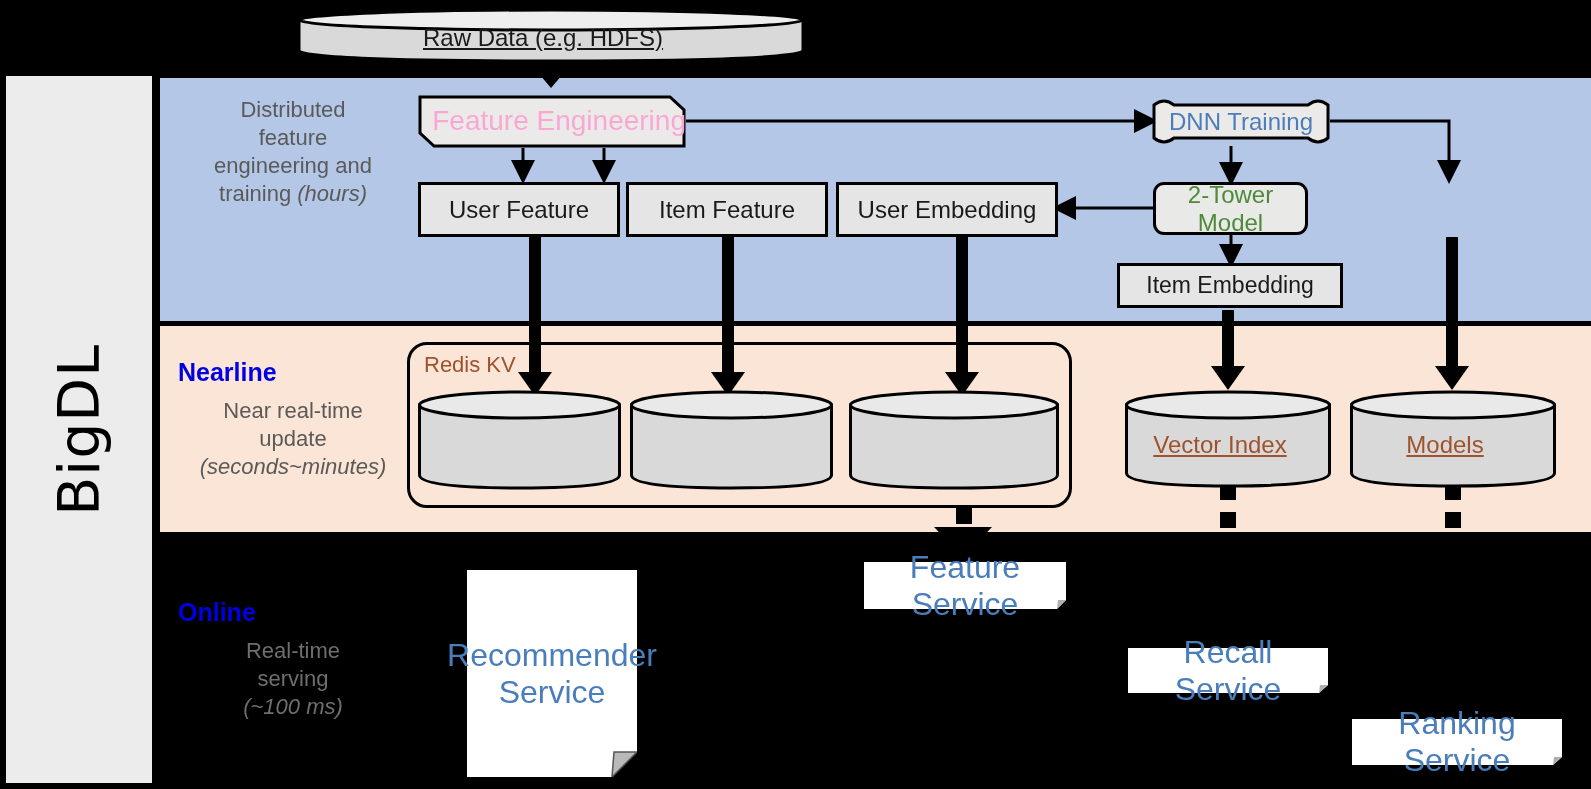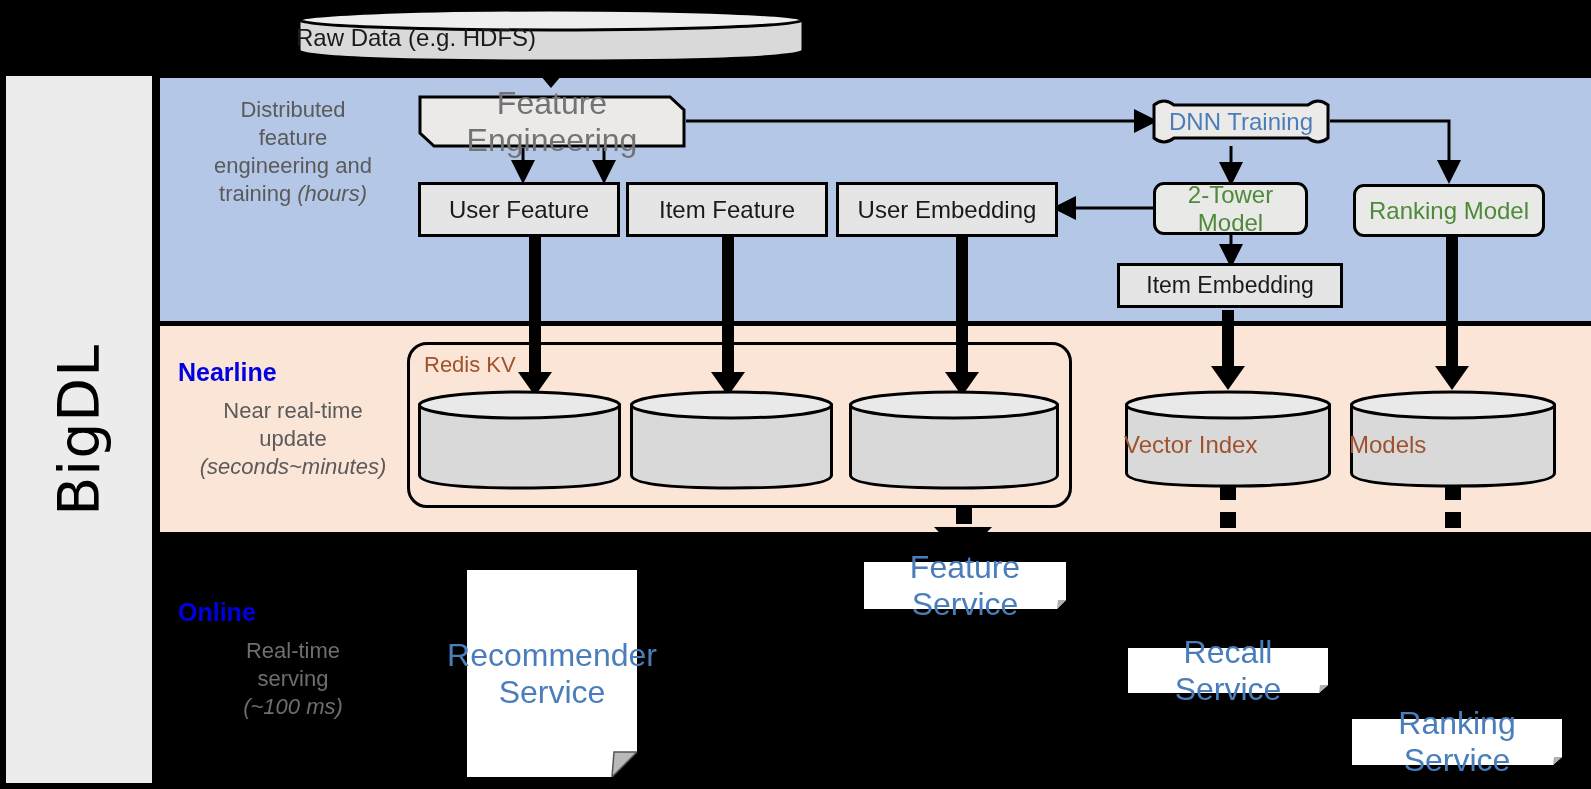--- a/index.html
+++ b/index.html
@@ -33,39 +33,39 @@
   
   .box{position:absolute;box-sizing:border-box;display:flex;align-items:center;
        justify-content:center;text-align:center;line-height:1.15;}
 
   .gray-box{background:#e5e5e5;border:3px solid #000;color:#1a1a1a;font-size:24px;}
 
   .model-box{background:#e9e9e7;border:3px solid #000;border-radius:11px;
              color:#4e8a3a;font-size:24px;}
 
   
-  .doc-box{background:#eceae8;color:#737373;font-size:32px;border:none;}
+  .doc-box{background:#eceae8;color:#f9a8d4;font-size:28px;border:none;justify-content:flex-end;}
   .doc-box .docsvg{position:absolute;inset:0;width:100%;height:100%;}
   .doc-box .dlabel{position:relative;z-index:2;}
 
   
   .notch-box{background:#eceae8;color:#4a7ebb;font-size:24px;}
   .notch-box .notsvg{position:absolute;inset:0;width:100%;height:100%;}
   .notch-box .dlabel{position:relative;z-index:2;}
 
   
   .svc-box{background:#fff;color:#4a7ebb;font-size:32px;}
   .svc-box .svgwrap{position:absolute;inset:0;width:100%;height:100%;}
   .svc-box .dlabel{position:relative;z-index:2;padding:0 6px;}
 
   
   .cyl{position:absolute;}
   .cyl svg{position:absolute;inset:0;width:100%;height:100%;}
-  .cyl .clabel{position:absolute;left:0;right:16px;text-align:left;
-     font-size:24px;z-index:3;}
+  .cyl .clabel{position:absolute;left:0;right:16px;text-align:center;
+     font-size:24px;z-index:3;text-decoration:underline;}
 
   
   #redis-box{position:absolute;left:407px;top:342px;width:665px;height:166px;
      border:3px solid #000;border-radius:20px;box-sizing:border-box;background:transparent;}
   #redis-label{position:absolute;left:424px;top:352px;font-size:22px;color:#a0522d;z-index:6;}
 
   
   #wires{position:absolute;inset:0;width:1591px;height:789px;pointer-events:none;z-index:4;}
 </style>
 </head>
@@ -191,23 +191,20 @@
   <div class="box gray-box" style="left:836px;top:182px;width:222px;height:55px;z-index:5;">
     <span>User Embedding</span>
   </div>
   <div class="box gray-box" style="left:1117px;top:263px;width:226px;height:45px;z-index:5;font-size:23px;">
     <span>Item Embedding</span>
   </div>
 
   <div class="box model-box" style="left:1153px;top:182px;width:155px;height:53px;z-index:5;">
     <span>2-Tower Model</span>
   </div>
-  <div class="box model-box" style="left:1353px;top:184px;width:192px;height:53px;z-index:5;">
-    <span>Ranking Model</span>
-  </div>
 
   <div id="redis-box"></div>
   <div id="redis-label">Redis KV</div>
 
   <div class="cyl" style="left:417px;top:389px;width:205px;height:102px;z-index:5;">
     <svg viewBox="0 0 205 102" preserveAspectRatio="none">
       <path d="M2.5,16 L2.5,86 Q2.5,99 102.5,99 Q202.5,99 202.5,86 L202.5,16 Z" fill="#d9d9d9" stroke="#000" stroke-width="3"></path>
       <ellipse cx="102.5" cy="16" rx="100" ry="13" fill="#e9e9e9" stroke="#000" stroke-width="3"></ellipse>
     </svg>
   </div>

